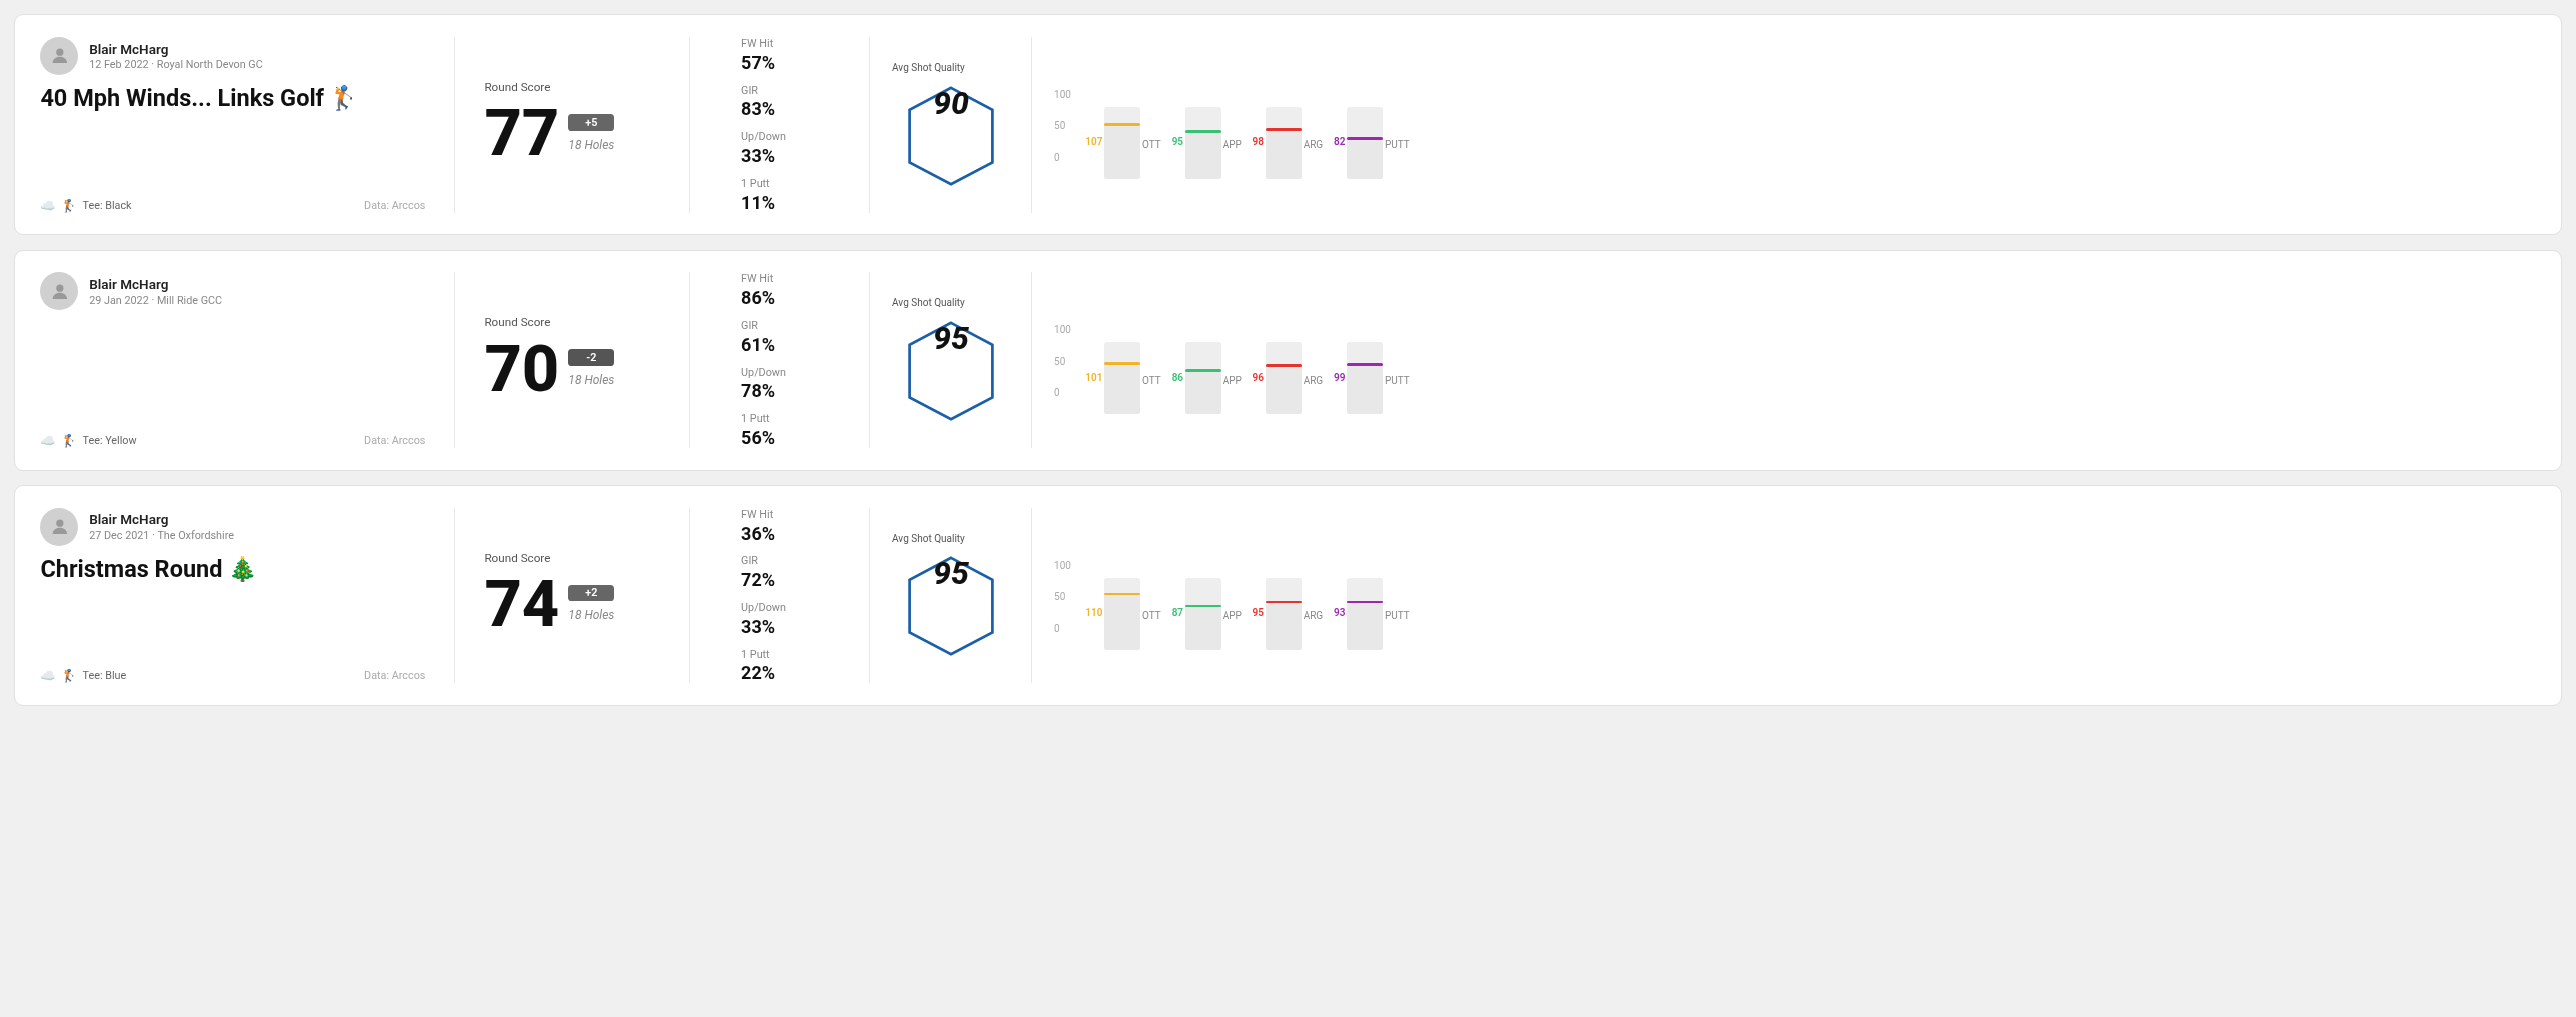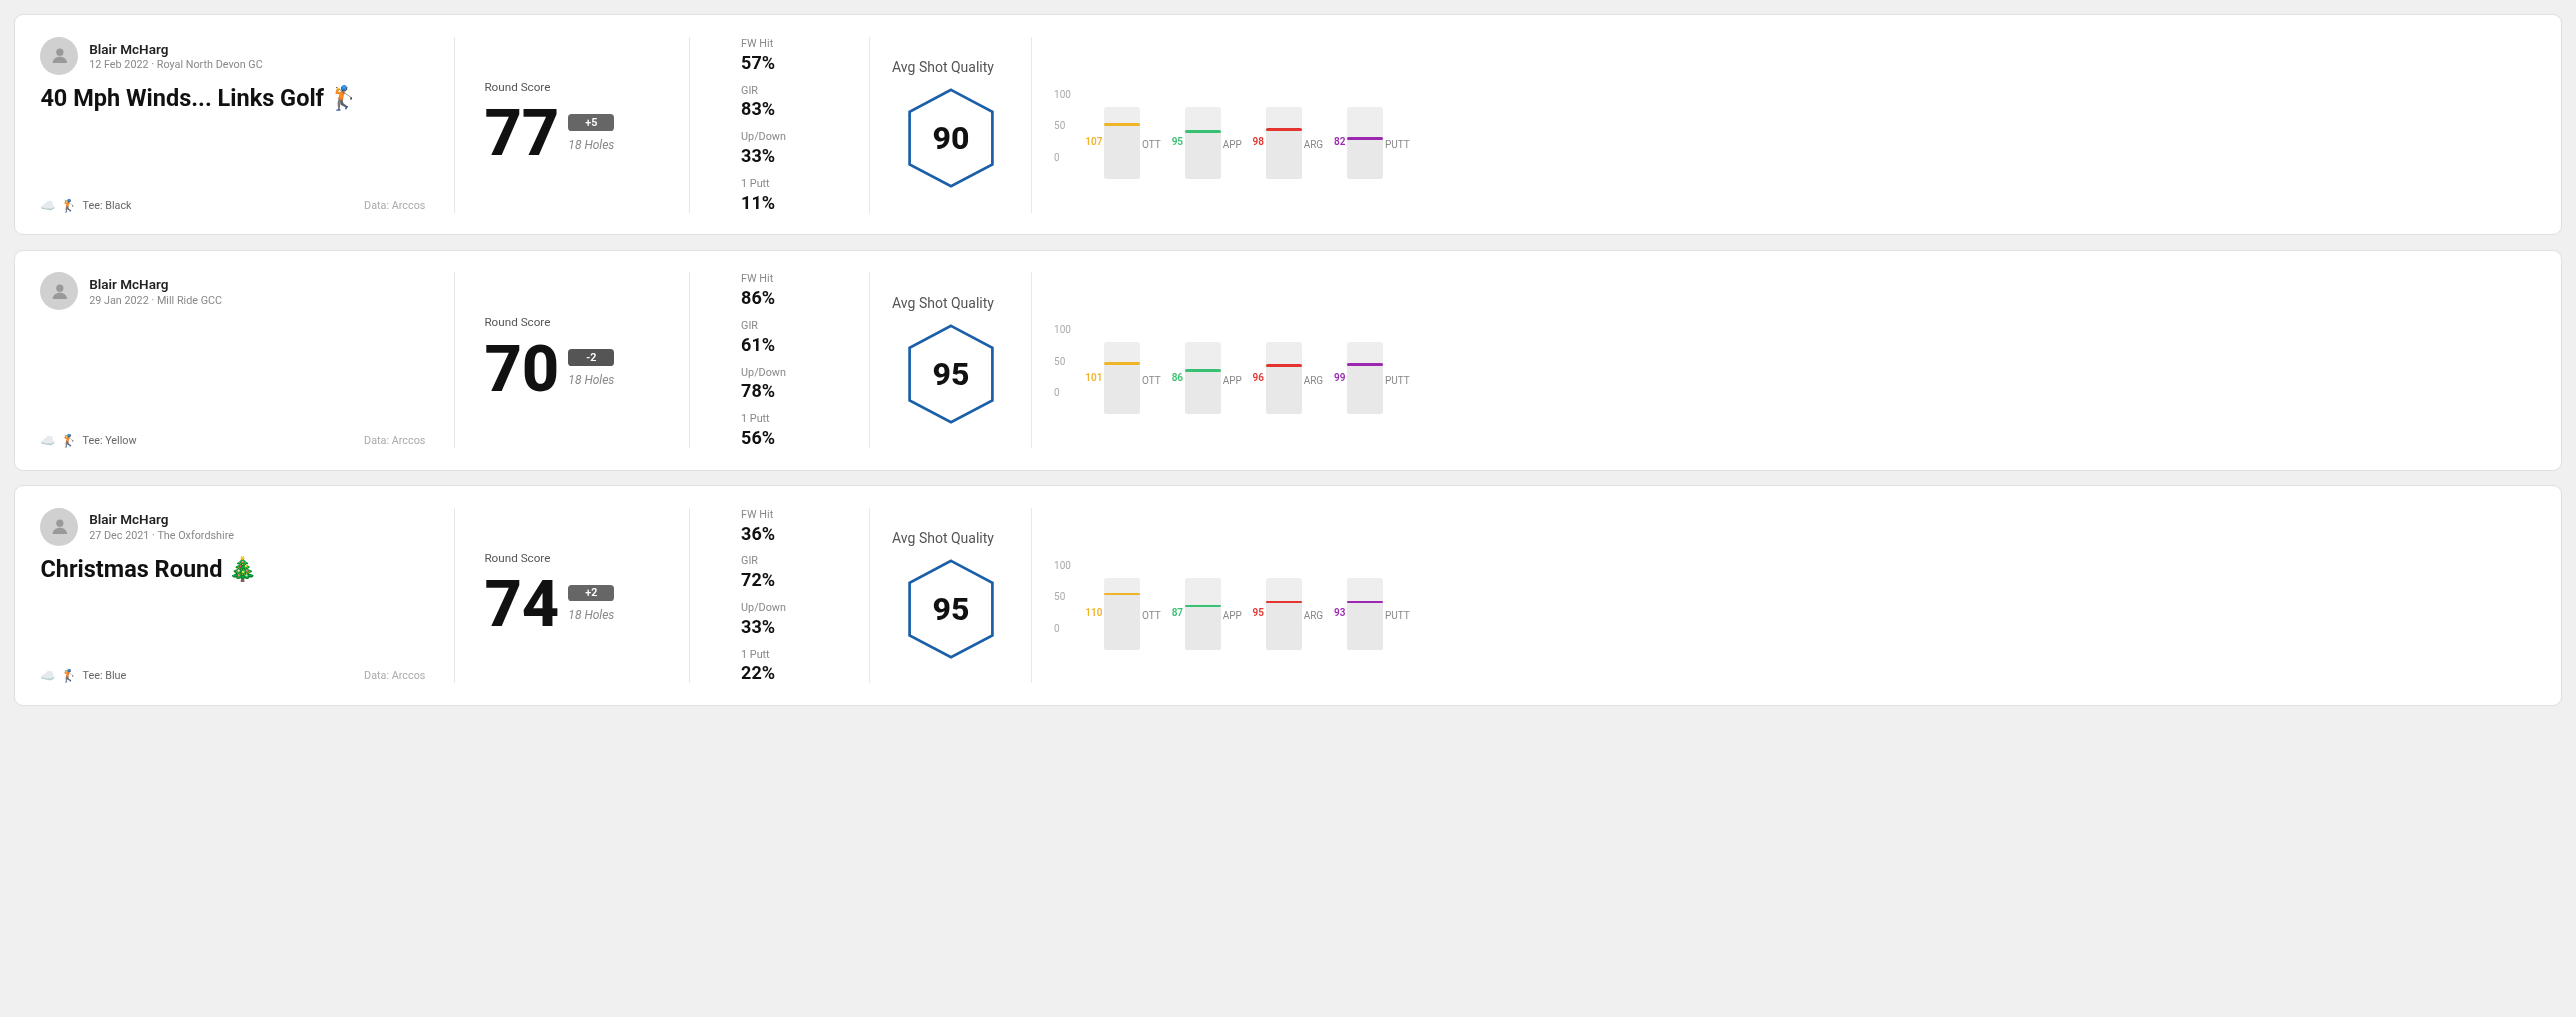--- a/index.html
+++ b/index.html
@@ -153,32 +153,32 @@
     .card-quality {
       flex: 0 0 162px;
       padding: 0 21.7px;
       border-right: 0.9px solid #e8e8e8;
       display: flex;
       flex-direction: column;
       align-items: center;
       justify-content: center;
     }
     .quality-label {
-      font-size: 14px;
+      font-size: 10px;
       color: #555;
       margin-bottom: 10.8px;
       align-self: flex-start;
     }
     .hexagon {
       width: 90px;
       height: 104px;
       position: relative;
       display: flex;
-      align-items: center;
       justify-content: center;
+      font-style: italic;
     }
     .hexagon svg {
       position: absolute;
       top: 0; left: 0;
       width: 100%; height: 100%;
     }
     .hexagon-score {
       font-size: 32px;
       font-weight: 800;
       color: #111;

